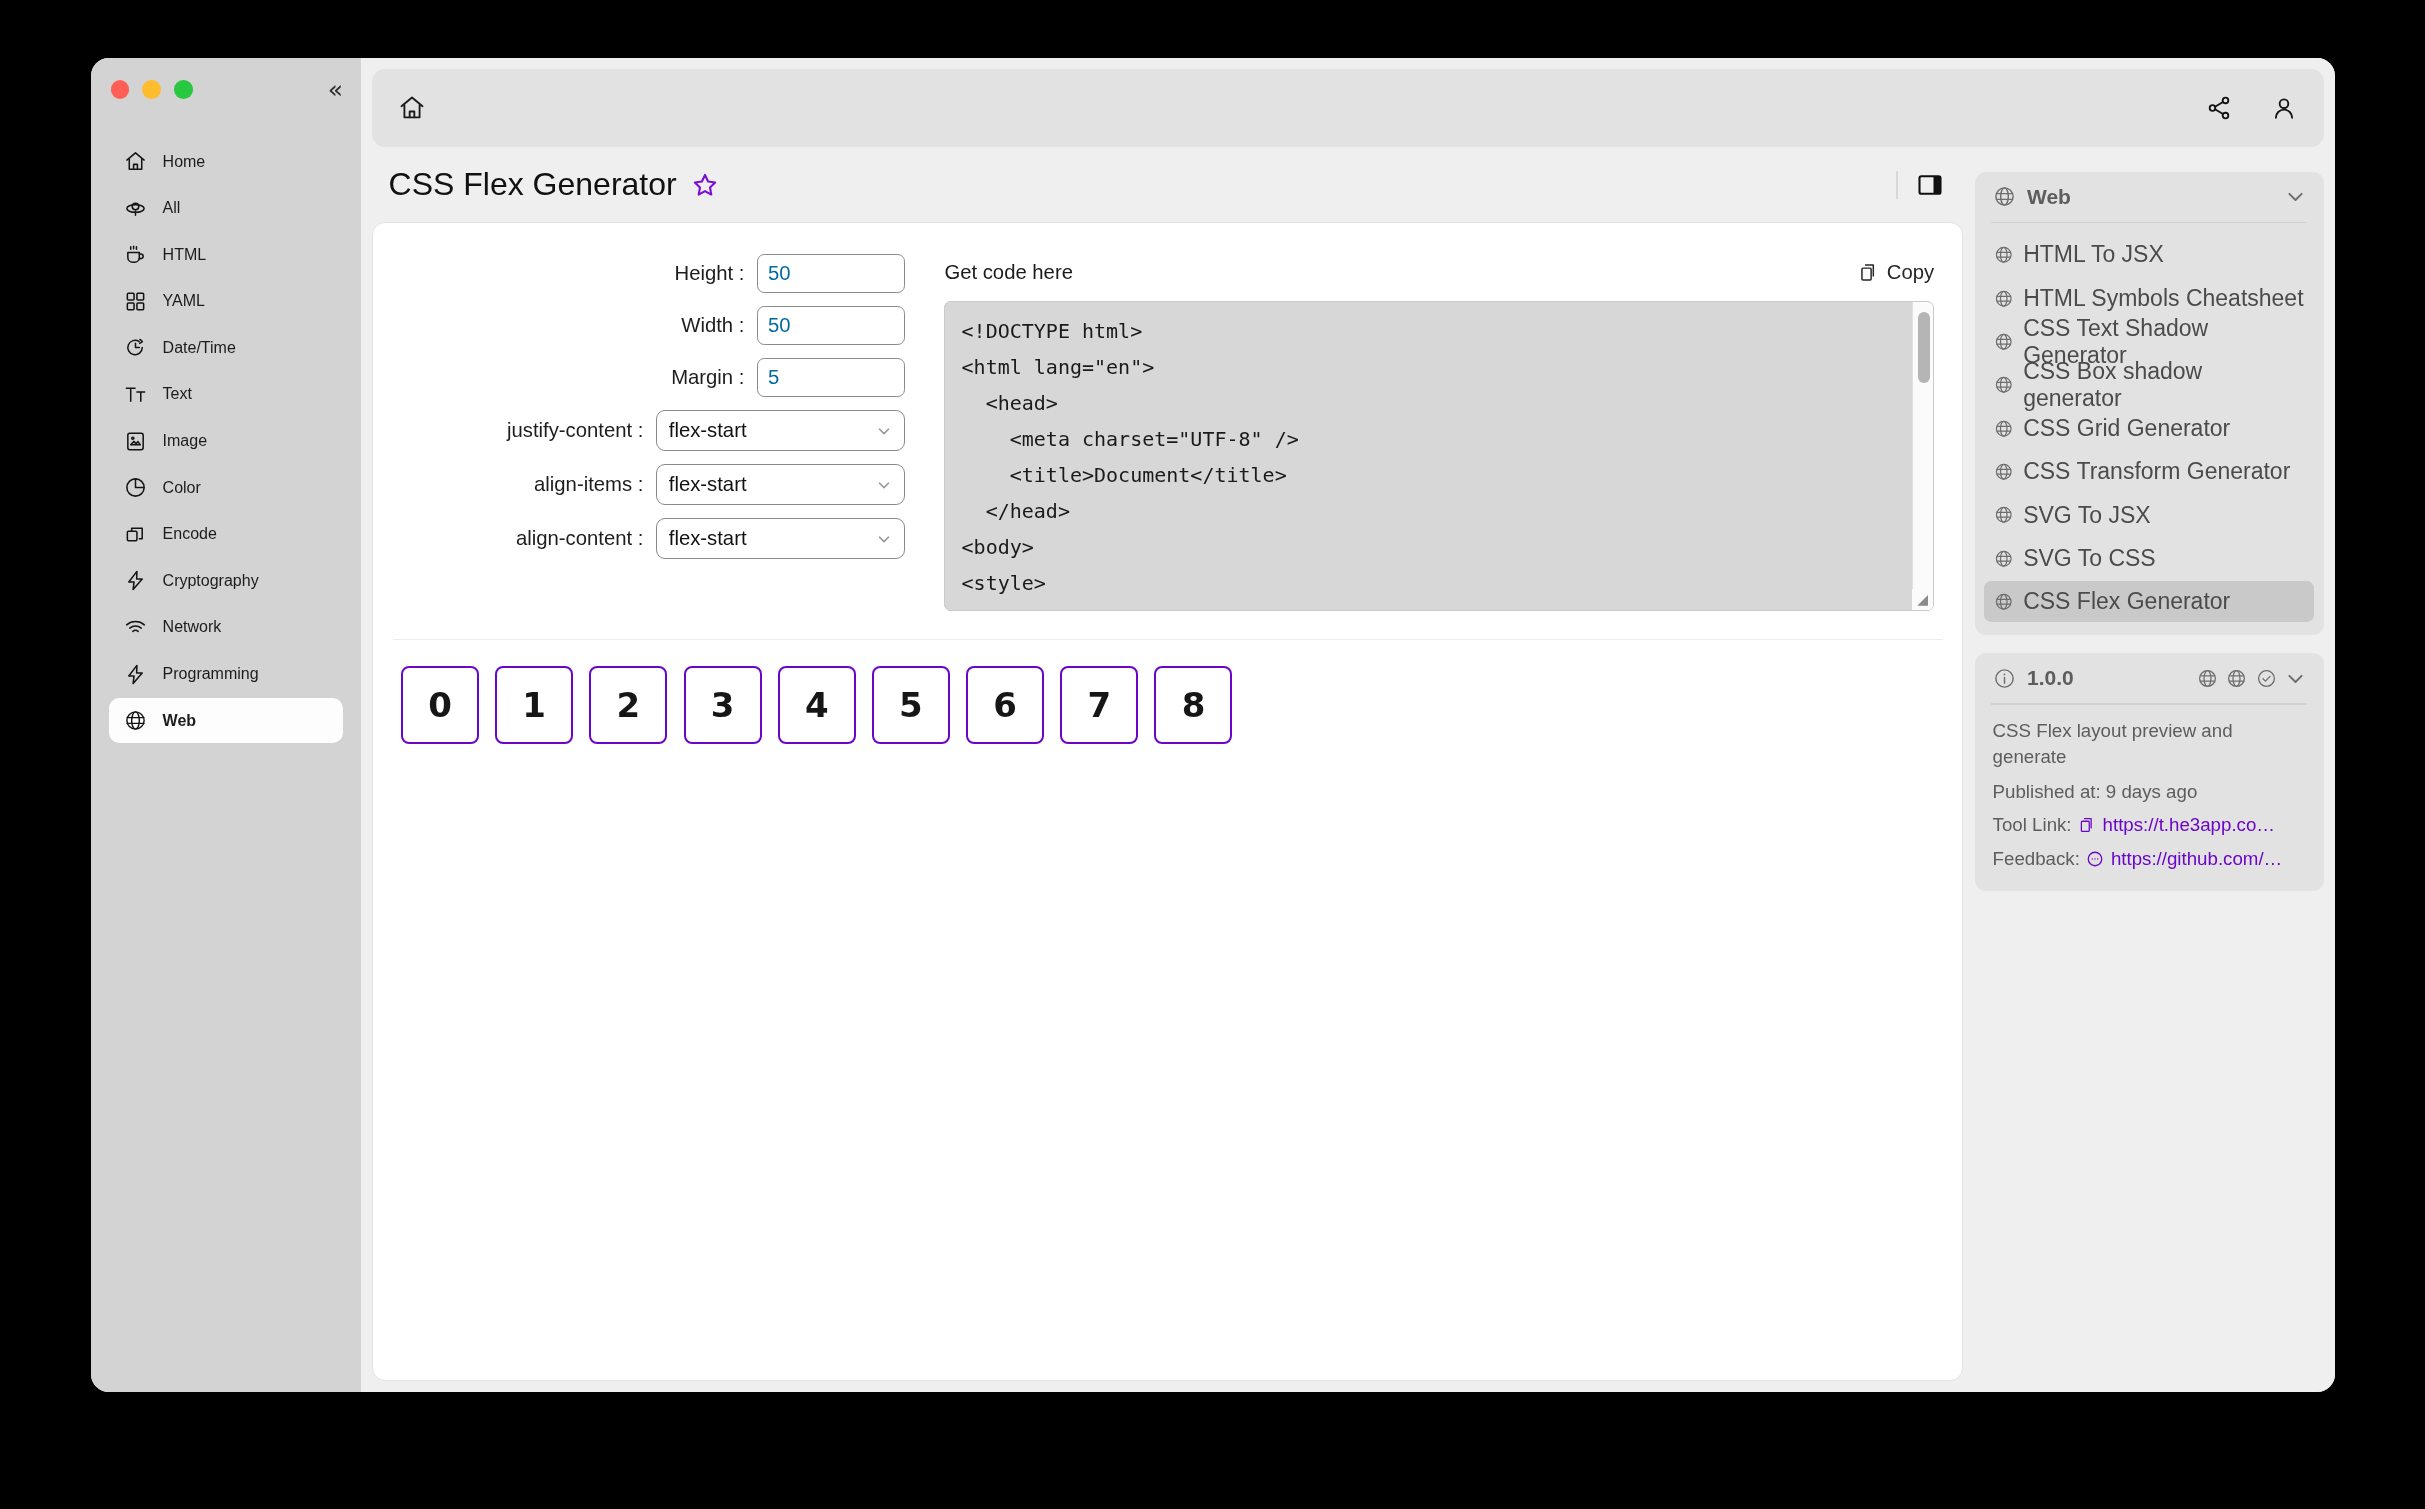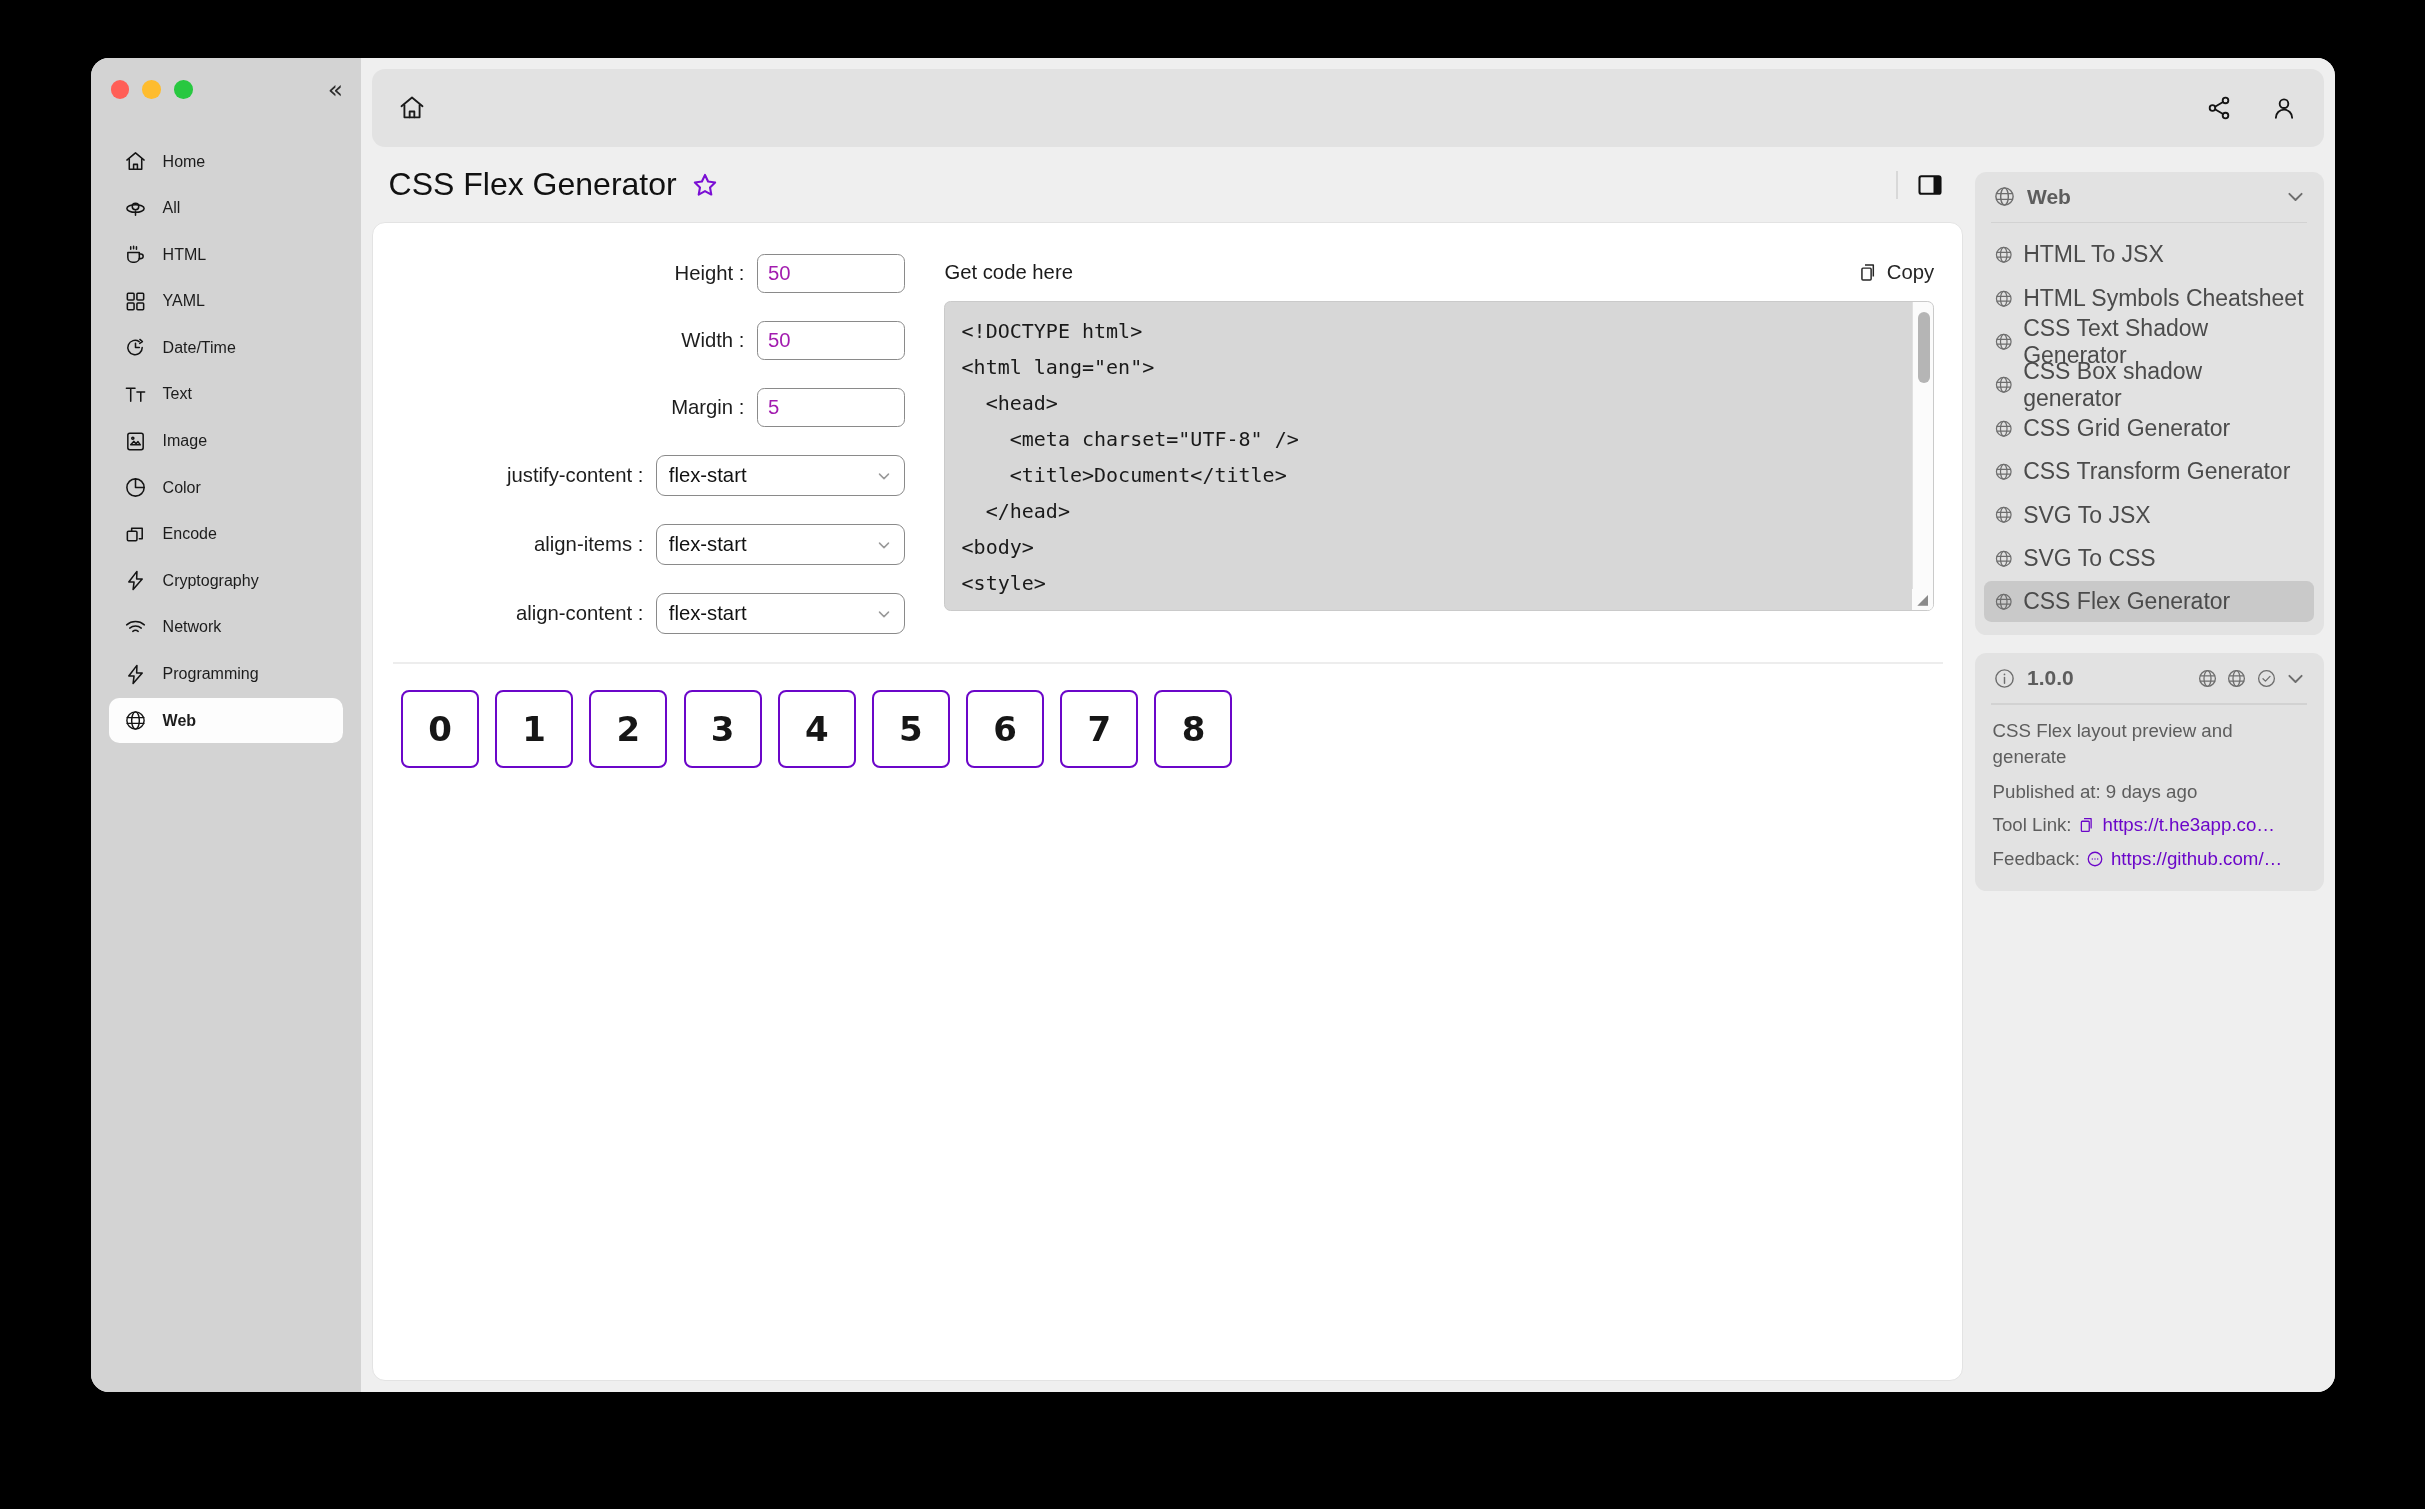--- a/index.html
+++ b/index.html
@@ -128,29 +128,29 @@
     flex: 1;
     background: #fff;
     border: 1.2px solid #e3e3e3;
     border-radius: 13px;
     min-height: 0;
     display: flex; flex-direction: column;
     overflow: hidden;
   }
   #tool-top { display: flex; padding: 31px 28px 0 28px; gap: 0; }
   
-  #flex-form { width: 504px; flex: 0 0 504px; display: flex; flex-direction: column; gap: 28px;}
+  #flex-form { width: 504px; flex: 0 0 504px; display: flex; flex-direction: column; gap: 13px;}
   .form-row { display: flex; align-items: center; justify-content: flex-end; gap: 13px; }
   .form-label { font-size: 20.3px; color: #1d1d1d; text-align: right; white-space: nowrap; }
   .form-input {
     width: 148px; height: 39px;
     border: 1.2px solid #8a8a8a;
     border-radius: 7.3px;
     background: #fff;
-    font-size: 20.3px; color: #a21caf;
+    font-size: 20.3px; color: #0369a1;
     padding: 0 9.7px;
     font-family: "Liberation Sans", sans-serif;
   }
   .form-select {
     width: 249px; height: 41px;
     border: 1.2px solid #8a8a8a;
     border-radius: 9px;
     background: #fff;
     display: flex; align-items: center;
     padding: 0 11.4px;

